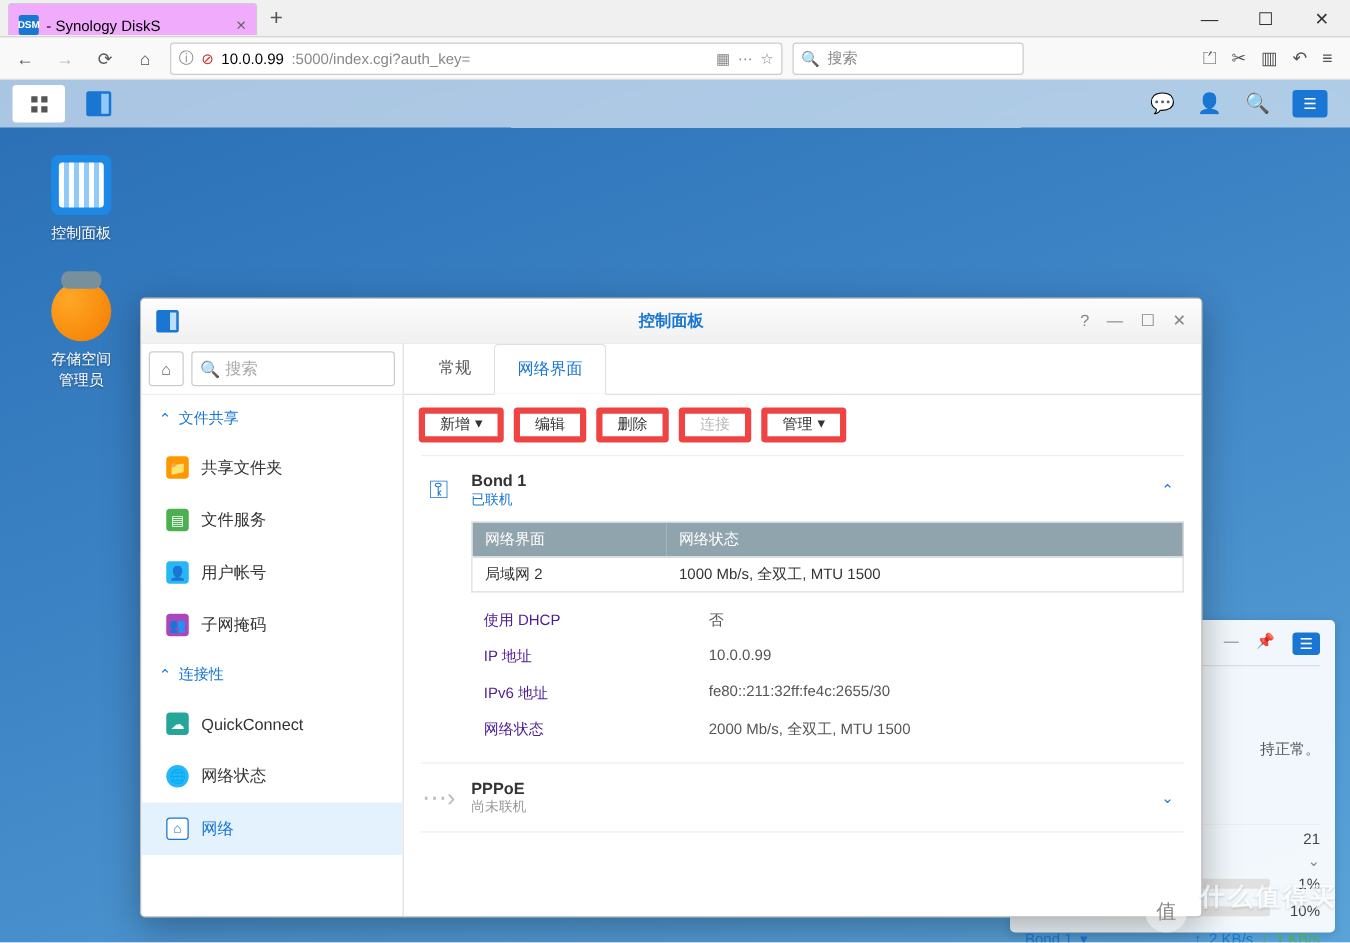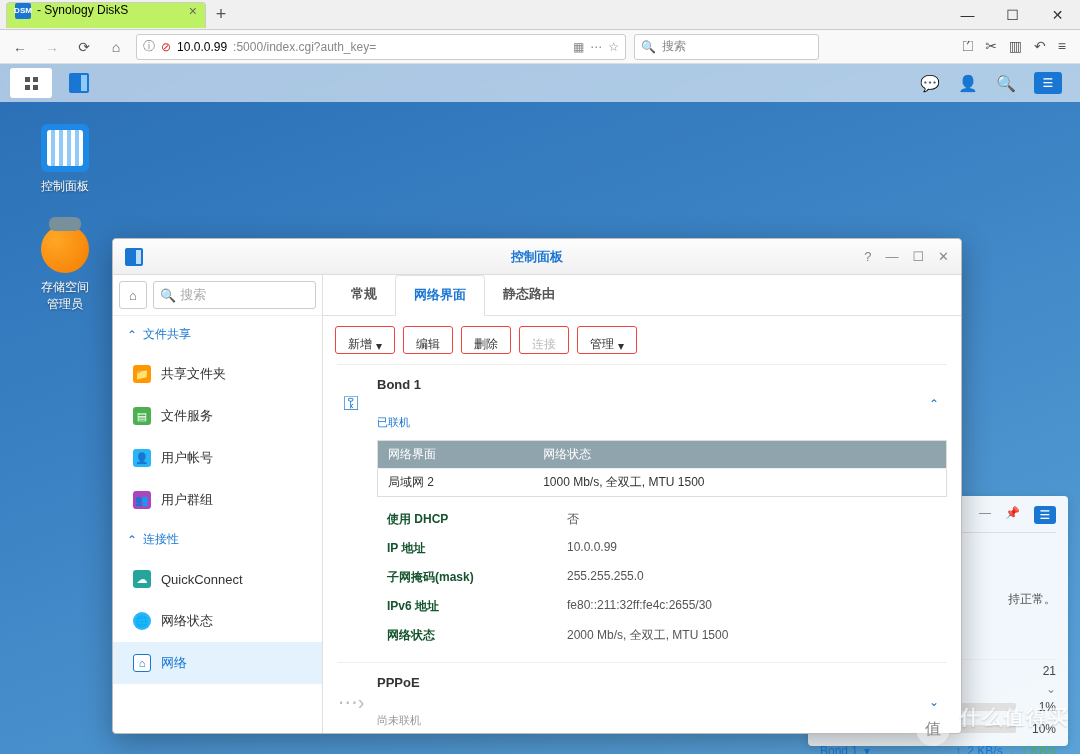--- a/index.html
+++ b/index.html
@@ -1,20 +1,20 @@
 <!DOCTYPE html>
 <html><head>
 <meta charset="utf-8">
 <style>
 * { box-sizing: border-box; margin: 0; padding: 0; font-family: "Microsoft YaHei", Arial, sans-serif; }
 body { width: 1080px; height: 754px; overflow: hidden; background: #e8e8e8; position: relative; }
 
 
 .browser-tabs { height: 30px; background: #f0f0f0; display: flex; align-items: center; border-bottom: 1px solid #ccc; }
-.tab { height: 26px; background: #bef264; border: 1px solid #ccc; border-bottom: none; border-radius: 4px 4px 0 0; display: flex; align-items: flex-start; padding: 0 8px; margin-left: 6px; min-width: 200px; font-size: 12px; }
+.tab { height: 26px; background: #f0abfc; border: 1px solid #ccc; border-bottom: none; border-radius: 4px 4px 0 0; display: flex; align-items: flex-end; padding: 0 8px; margin-left: 6px; min-width: 200px; font-size: 12px; }
 .tab .favicon { width: 16px; height: 16px; background: #1976d2; color: #fff; font-size: 8px; display: flex; align-items: center; justify-content: center; border-radius: 2px; margin-right: 6px; font-weight: bold; }
 .tab .close { margin-left: auto; font-size: 14px; color: #666; }
 .newtab { width: 30px; text-align: center; font-size: 18px; color: #555; }
 .win-controls { margin-left: auto; display: flex; }
 .win-controls div { width: 45px; height: 30px; display: flex; align-items: center; justify-content: center; font-size: 14px; color: #333; }
 
 .browser-toolbar { height: 34px; background: #f9f9f9; display: flex; align-items: center; padding: 0 8px; gap: 8px; border-bottom: 1px solid #ddd; }
 .nav-btn { width: 24px; height: 24px; display: flex; align-items: center; justify-content: center; color: #555; border-radius: 3px; font-size: 14px; }
 .url-bar { flex: 0 0 490px; height: 26px; border: 1px solid #ccc; border-radius: 3px; display: flex; align-items: center; padding: 0 6px; background: #fff; font-size: 12px; gap: 6px; }
 .url-bar .url-text { color: #888; }
@@ -59,40 +59,40 @@
 .sb-home { width: 28px; height: 28px; border: 1px solid #ccc; border-radius: 3px; display:flex; align-items:center; justify-content:center; color:#666; }
 .sb-search { flex:1; height: 28px; border: 1px solid #ccc; border-radius: 3px; display:flex; align-items:center; padding:0 6px; color:#aaa; gap:4px; }
 .sb-section { padding: 10px 14px; color: #1976d2; font-size: 12px; display:flex; align-items:center; gap:6px; }
 .sb-item { padding: 12px 14px 12px 20px; display: flex; align-items: center; gap: 10px; color: #333; cursor: pointer; }
 .sb-item.active { background: #e3f2fd; color: #1976d2; }
 .sb-item .ic { width: 18px; height: 18px; border-radius: 3px; display:flex; align-items:center; justify-content:center; color:#fff; font-size:11px; flex-shrink:0; }
 .ic.folder{background:#ff9800;} .ic.file{background:#4caf50;} .ic.user{background:#29b6f6;} .ic.group{background:#ab47bc;} .ic.ldap{background:#1976d2;} .ic.qc{background:#26a69a;} .ic.ext{background:#29b6f6; border-radius:50%;} .ic.net{background:#fff; border:1px solid #1976d2; color:#1976d2;}
 
 .content { flex: 1; display: flex; flex-direction: column; overflow: hidden; }
 .tabs { display: flex; border-bottom: 1px solid #e0e0e0; padding: 0 10px; font-size: 13px; }
-.tabrow-item { padding: 10px 18px; color: #555; cursor: pointer; border-bottom: 2px solid transparent; font-weight: bold; }
+.tabrow-item { padding: 10px 18px; color: #555; cursor: pointer; border-bottom: 2px solid transparent; }
 .tabrow-item.active { color: #1976d2; border: 1px solid #e0e0e0; border-bottom: 1px solid #fff; border-radius: 4px 4px 0 0; margin-bottom: -1px; }
 .toolbar { padding: 10px 12px; display: flex; gap: 8px; }
-.btn { height: 28px; padding: 0 12px; border: 1px solid #ef4444; border-radius: 3px; background: #fff; font-size: 12px; color: #333; display:flex; align-items:flex-end; gap:4px; cursor:pointer; }
+.btn { height: 28px; padding: 0 12px; border: 5px solid #ef4444; border-radius: 3px; background: #fff; font-size: 12px; color: #333; display:flex; align-items:flex-start; gap:4px; cursor:pointer; }
 .btn.disabled { color: #bbb; }
 .panel-area { flex:1; overflow-y:auto; padding: 0 14px 14px; }
 .panel { border-top: 1px solid #eee; padding: 12px 0; }
 .panel-head { display: flex; align-items: center; gap: 12px; cursor: pointer; }
 .panel-head .picon { width: 28px; height: 28px; display:flex; align-items:center; justify-content:center; color:#1976d2; font-size:20px; }
 .panel-head .picon.gray { color:#bbb; }
 .panel-head .ptitle { font-weight: bold; font-size: 13px; color: #333; }
-.panel-head .psub { font-size: 11px; color: #1976d2; margin-top: 23px; }
+.panel-head .psub { font-size: 11px; color: #1976d2; }
 .panel-head .psub.gray { color: #999; }
 .panel-head .chev { margin-left: auto; color: #1976d2; font-size: 12px; padding-right: 8px; }
 .panel-body { margin-top: 10px; margin-left: 40px; font-size: 12px; }
 table.subnet { width: 100%; border-collapse: collapse; border: 1px solid #ddd; margin-bottom: 8px; }
 table.subnet th { background: #90a4ae; color: #fff; text-align: left; padding: 5px 10px; font-weight: normal; font-size: 12px; }
 table.subnet td { padding: 5px 10px; border-top: 1px solid #eee; color: #333; }
 .kv { display: flex; padding: 6px 10px; }
-.kv .k { width: 180px; color: #14532d; font-weight: bold; }
+.kv .k { width: 180px; color: #4c1d95; font-weight: normal; }
 .kv .v { color: #555; }
 
 
 .widget { position: absolute; right: 12px; bottom: 8px; width: 260px; background: rgba(255,255,255,0.92); border-radius: 4px; padding: 10px 12px; font-size: 12px; color: #444; box-shadow: 0 2px 8px rgba(0,0,0,0.15); }
 .widget .top { display:flex; gap:14px; color:#888; border-bottom:1px solid #ddd; padding-bottom:8px; margin-bottom:6px; justify-content:flex-end; }
 .wrow { display: flex; align-items: center; padding: 4px 0; }
 .wrow .lbl { width: 60px; }
 .wrow .bar { flex:1; height:8px; background:#e0e0e0; border-radius:2px; margin:0 8px; position:relative; }
 .wrow .bar .fill { position:absolute; left:0; top:0; bottom:0; background:#1976d2; border-radius:2px; }
 .wrow .val { width: 32px; text-align:right; }
@@ -246,21 +246,21 @@
         <div class="sb-item">
             <span class="ic file">▤</span>
             <span>文件服务</span>
           </div>
         <div class="sb-item">
             <span class="ic user">👤</span>
             <span>用户帐号</span>
           </div>
         <div class="sb-item">
             <span class="ic group">👥</span>
-            <span>用户群组</span>
+            <span>子网掩码</span>
           </div>
         <div class="sb-section">
             <span>⌃</span>
             <span>连接性</span>
           </div>
         <div class="sb-item">
             <span class="ic qc">☁</span>
             <span>QuickConnect</span>
           </div>
         <div class="sb-item">
@@ -271,21 +271,20 @@
             <span class="ic net">⌂</span>
             <span>网络</span>
           </div>
         <div class="sb-item"></div>
       </div>
 
       <div class="content">
         <div class="tabs">
           <div class="tabrow-item">常规</div>
           <div class="tabrow-item active">网络界面</div>
-          <div class="tabrow-item">静态路由</div>
         </div>
         <div class="toolbar">
           <div class="btn">
               <span>新增</span>
               <span>▾</span>
             </div>
           <div class="btn">编辑</div>
           <div class="btn">删除</div>
           <div class="btn disabled">连接</div>
           <div class="btn">
@@ -318,24 +317,20 @@
                 </table>
               <div class="kv">
                   <div class="k">使用 DHCP</div>
                   <div class="v">否</div>
                 </div>
               <div class="kv">
                   <div class="k">IP 地址</div>
                   <div class="v">10.0.0.99</div>
                 </div>
               <div class="kv">
-                  <div class="k">子网掩码(mask)</div>
-                  <div class="v">255.255.255.0</div>
-                </div>
-              <div class="kv">
                   <div class="k">IPv6 地址</div>
                   <div class="v">fe80::211:32ff:fe4c:2655/30</div>
                 </div>
               <div class="kv">
                   <div class="k">网络状态</div>
                   <div class="v">2000 Mb/s, 全双工, MTU 1500</div>
                 </div>
             </div>
           </div>
           <div class="panel">

